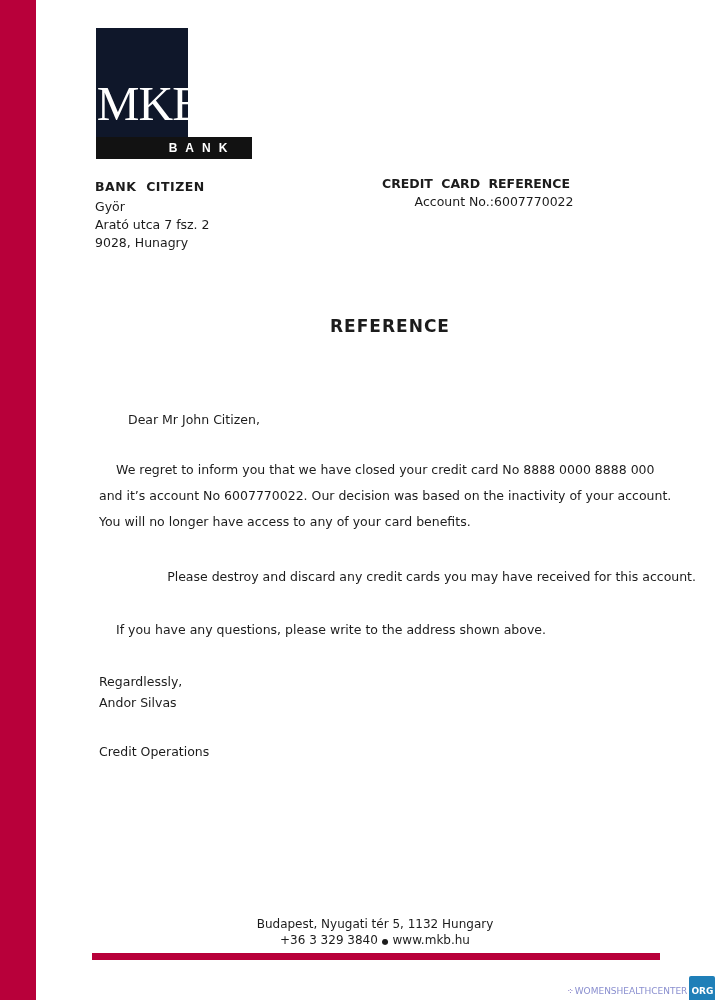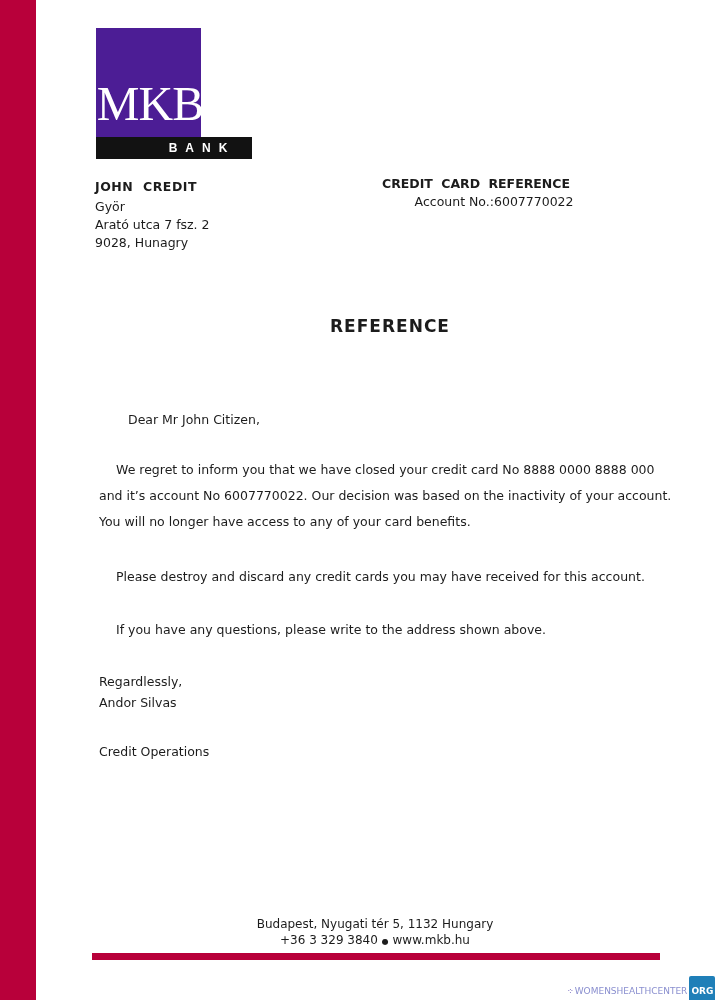--- a/index.html
+++ b/index.html
@@ -3,21 +3,21 @@
   <meta charset="utf-8">
   <style>
     html, body { margin: 0; padding: 0; }
     body {
       width: 720px; height: 1000px; position: relative; overflow: hidden;
       background: #ffffff;
       font-family: "DejaVu Sans", "Liberation Sans", sans-serif;
       color: #1c1c1c;
     }
     .side-bar { position: absolute; left: 0; top: 0; width: 36px; height: 1000px; background: #b8003a; }
-    .logo { position: absolute; left: 96px; top: 28px; width: 105px; height: 131px; background: #4c1d95; }
+    .logo { position: absolute; left: 96px; top: 28px; width: 92px; height: 131px; background: #0f172a; }
     .logo-text {
       position: absolute; left: 0; top: 50px; width: 108px; text-align: center;
       font-family: "Liberation Serif", "DejaVu Serif", serif; color: #ffffff;
       font-size: 48px; line-height: 52px; letter-spacing: -1px;
     }
     .logo-bank {
       position: absolute; left: 0; bottom: 0; width: 108px; height: 22px; background: #121212;
       color: #ffffff; font-family: "Liberation Sans", sans-serif; font-size: 12px; font-weight: bold;
       letter-spacing: 8px; text-align: center; line-height: 22px; text-indent: 8px; padding-left: 48px;
     }
@@ -27,21 +27,21 @@
     .ref .title { font-weight: bold; word-spacing: 4px; }
     .ref .row { display: flex; text-align: right; }
     .ref .row .lbl { width: 112px; }
     .doc-title {
       position: absolute; left: 0; width: 720px; top: 316px; text-align: center;
       font-weight: bold; font-size: 17px; letter-spacing: 1px; padding-left: 60px; box-sizing: border-box;
     }
     .body-text { position: absolute; left: 99px; width: 580px; font-size: 12.5px; line-height: 26px; }
     .greeting { top: 407px; left: 128px; }
     .p1 { top: 457px; text-indent: 17px; }
-    .p2 { top: 564px; left: 116px; }
+    .p2 { top: 564px; left: 116px; text-align: right; }
     .p3 { top: 617px; left: 116px; }
     .closing { top: 669px; }
     .signer { top: 661px; margin-top: 29px; }
     .dept { top: 739px; }
     .footer { position: absolute; left: 0; width: 720px; top: 916px; text-align: center; font-size: 12px; line-height: 16px; padding-left: 30px; box-sizing: border-box; }
     .footer-bar { position: absolute; left: 92px; top: 953px; width: 568px; height: 7px; background: #b8003a; }
     .watermark { position: absolute; left: 567px; top: 976px; font-size: 9px; color: #8a8fcf; display: flex; align-items: center; gap: 2px; }
     .watermark .dots { color: #7a6fc0; font-size: 8px; letter-spacing: -1px; }
     .watermark .org { background: #1f7fb8; color: #fff; font-weight: bold; padding: 10px 2px; border-radius: 2px; }
   </style>
@@ -49,21 +49,21 @@
 <body>
 
 <div class="side-bar"></div>
 
 <div class="logo">
   <div class="logo-text">MKB</div>
   <div class="logo-bank">BANK</div>
 </div>
 
 <div class="addr">
-  <div class="name">JOHN  CREDIT</div>
+  <div class="name">BANK  CITIZEN</div>
   <div>Györ</div>
   <div>Arató utca 7 fsz. 2</div>
   <div>9028, Hunagry</div>
 </div>
 
 <div class="ref">
   <div class="title">CREDIT  CARD  REFERENCE</div>
   <div class="row">
     <span class="lbl">Account No.:</span>
     <span>6007770022</span>

